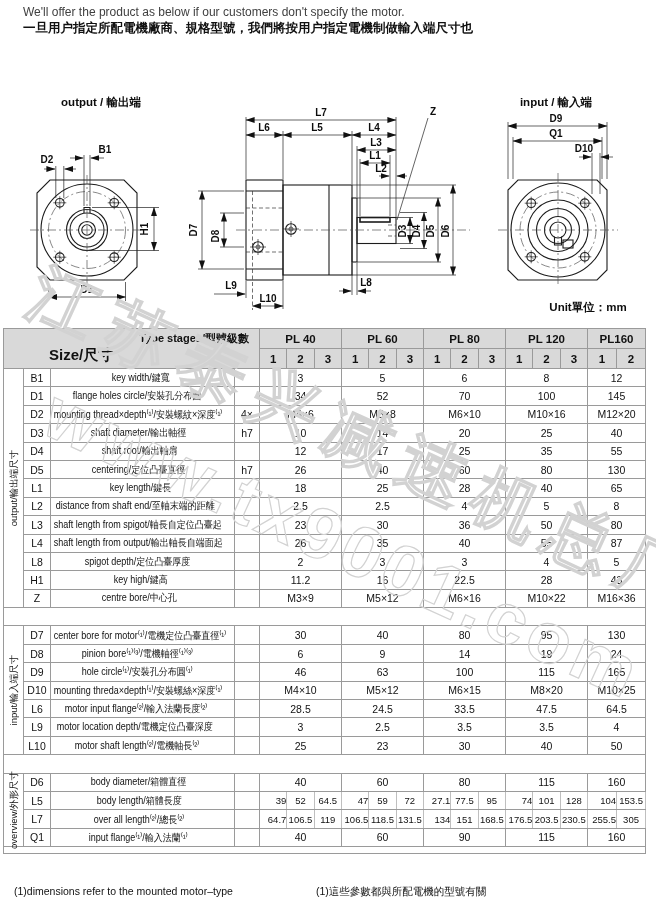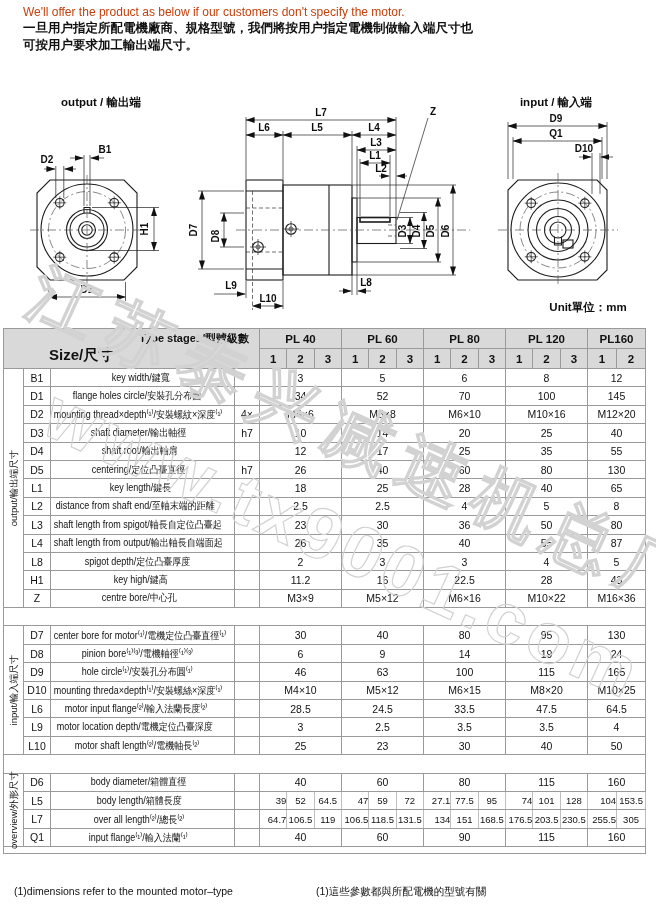--- a/index.html
+++ b/index.html
@@ -1,21 +1,21 @@
 <!DOCTYPE html>
 <html><head>
 <meta charset="utf-8">
 <style>
   html,body{margin:0;padding:0;}
   body{width:656px;height:918px;background:#ffffff;font-family:"Liberation Sans",sans-serif;color:#111;}
   .page{position:relative;width:656px;height:918px;overflow:hidden;background:#fff;}
 
   
   .intro{position:absolute;left:23px;top:5px;}
-  .intro .en{font-size:12px;line-height:15px;color:#c2410c;}
+  .intro .en{font-size:12px;line-height:15px;color:#404040;}
   .intro .zh{font-size:12.5px;line-height:17px;font-weight:bold;color:#111;}
   .intro .zh.first{margin-top:4px;}
 
   
   svg.draw{position:absolute;left:0;top:95px;}
   .ol{stroke:#1c1c1c;stroke-width:1.1;fill:none;}
   .ok{stroke:#1c1c1c;stroke-width:1.6;fill:none;}
   .th{stroke:#222;stroke-width:0.7;fill:none;}
   .cl{stroke:#555;stroke-width:0.7;fill:none;stroke-dasharray:9 3 2 3;}
   .hid{stroke:#333;stroke-width:0.7;fill:none;stroke-dasharray:4 2.5;}
@@ -58,21 +58,20 @@
   .fn-zh{left:316px;top:853px;font-size:10.5px;}
 </style>
 </head>
 <body>
 
 <div class="page">
 
   <div class="intro">
     <div class="en">We'll offer the product as below if our customers don't specify the motor.</div>
     <div class="zh">一旦用户指定所配電機廠商、規格型號，我們將按用户指定電機制做輸入端尺寸也</div>
-    <div class="zh">可按用户要求加工輸出端尺寸。</div>
   </div>
 
   <svg class="draw" width="656" height="232" viewBox="0 0 656 232">
     <defs>
       <marker id="ar" markerWidth="10" markerHeight="7" refX="8.6" refY="3" orient="auto-start-reverse" markerUnits="userSpaceOnUse">
         <path d="M0 0 L9 3 L0 6 Z" fill="#111"></path>
       </marker>
     </defs>
 
     <g>

